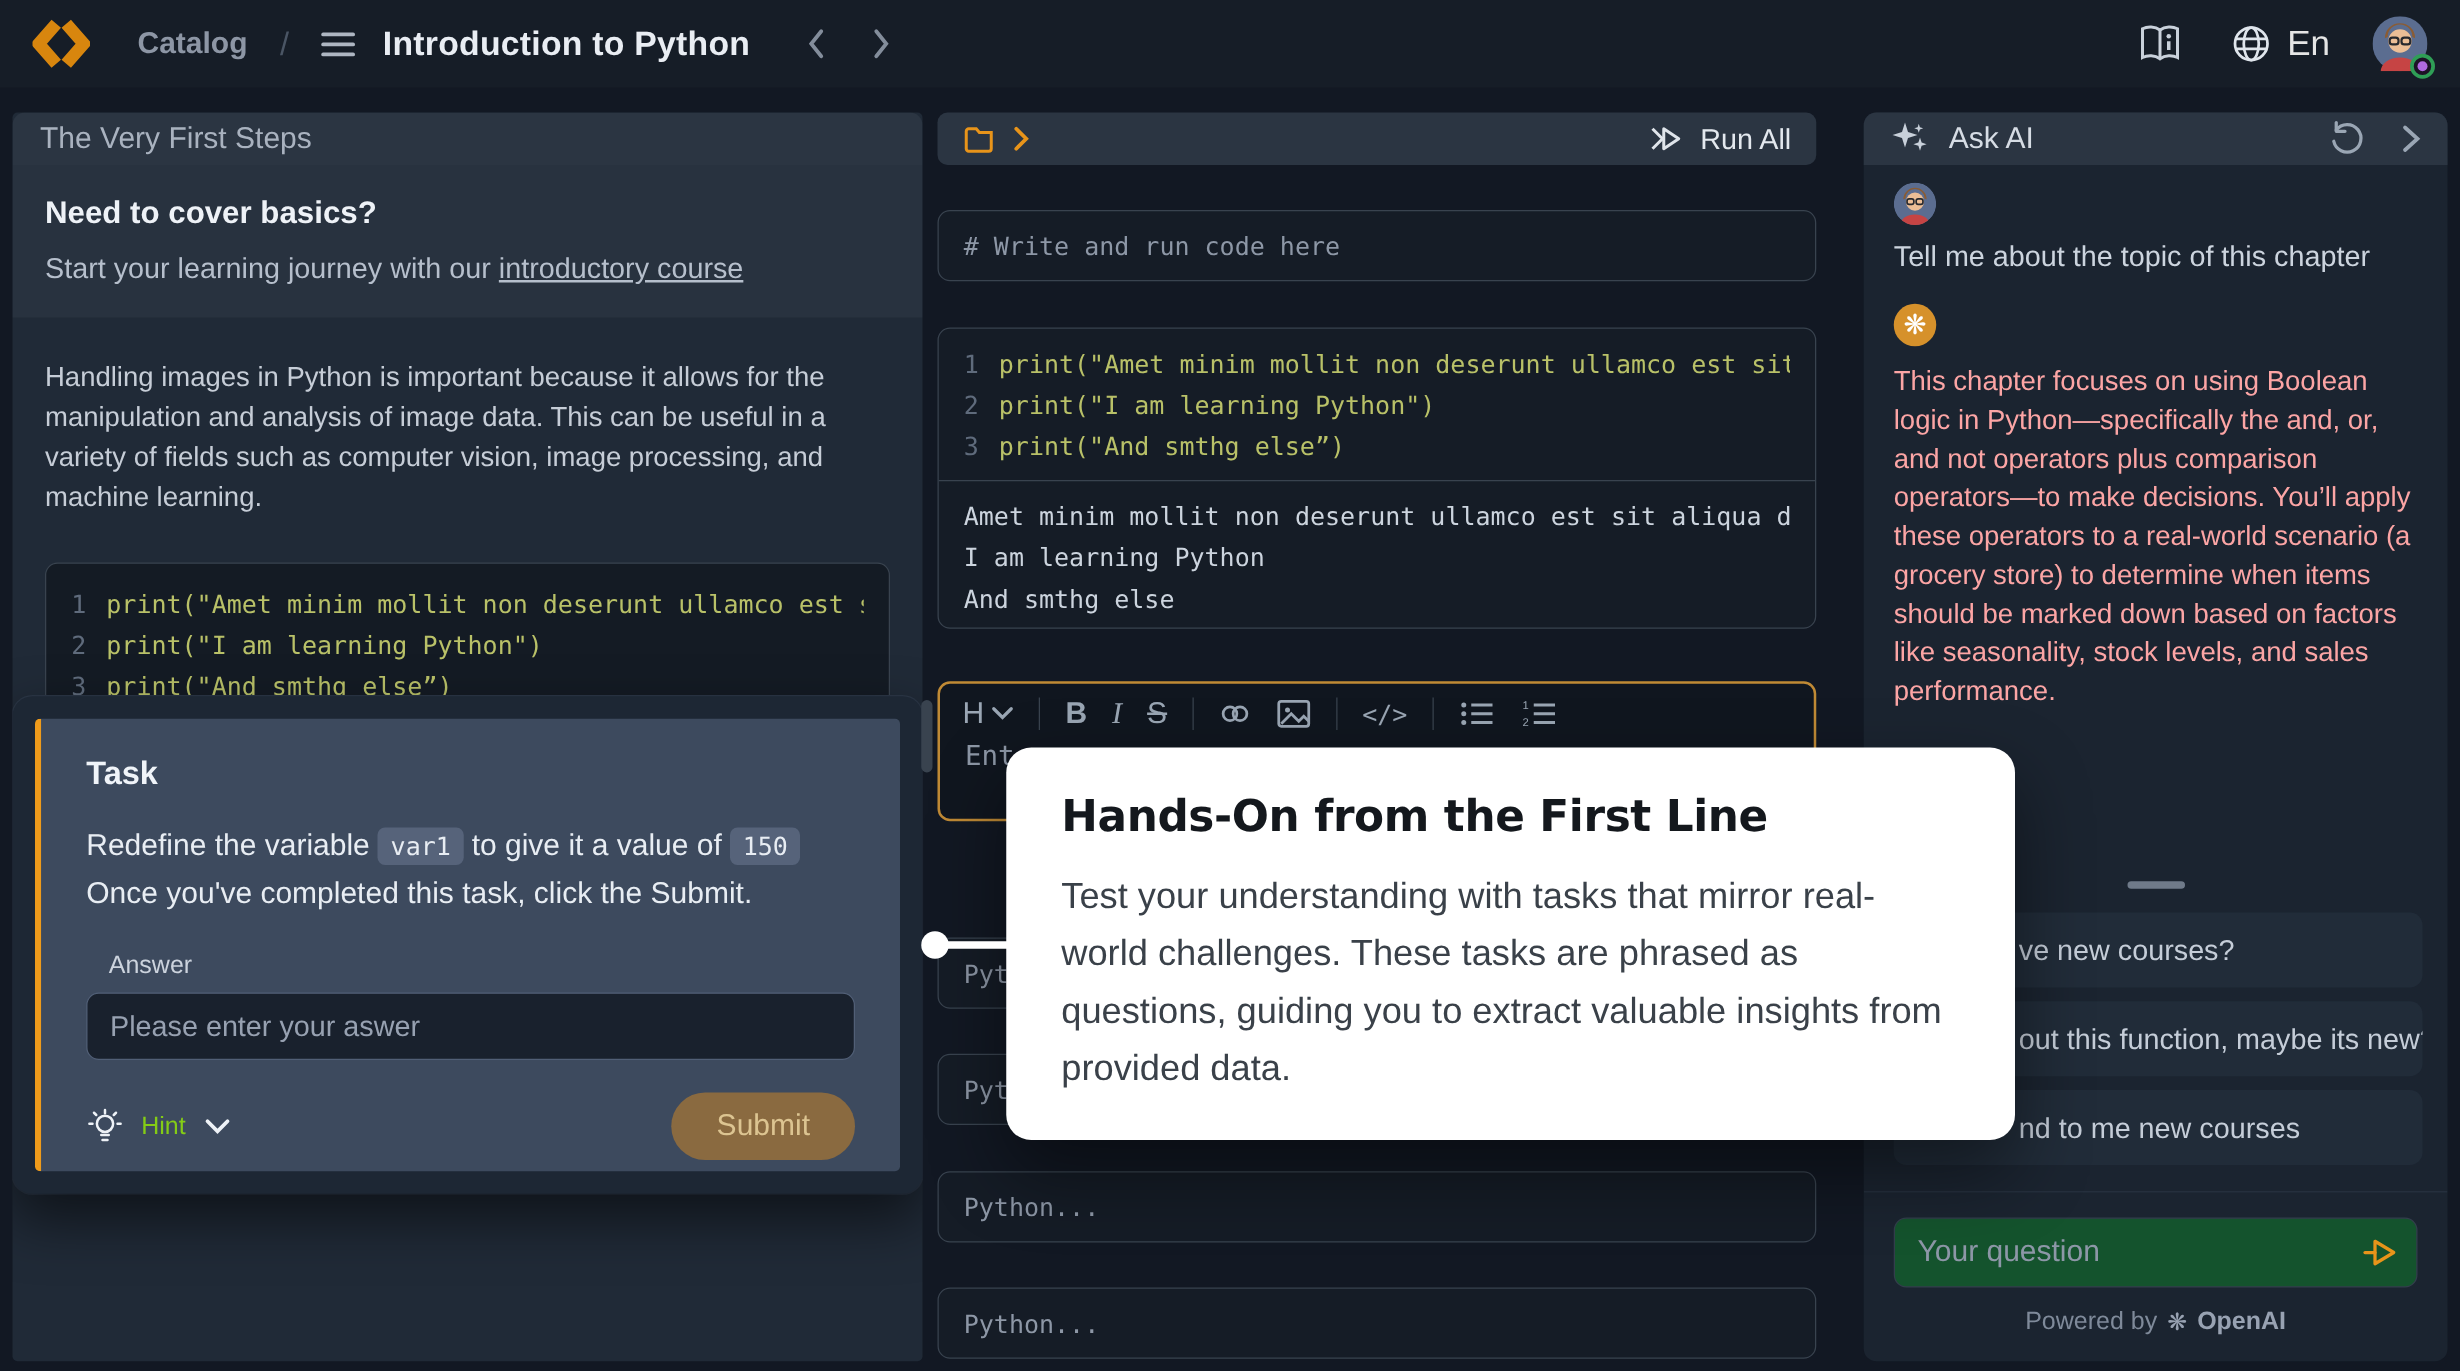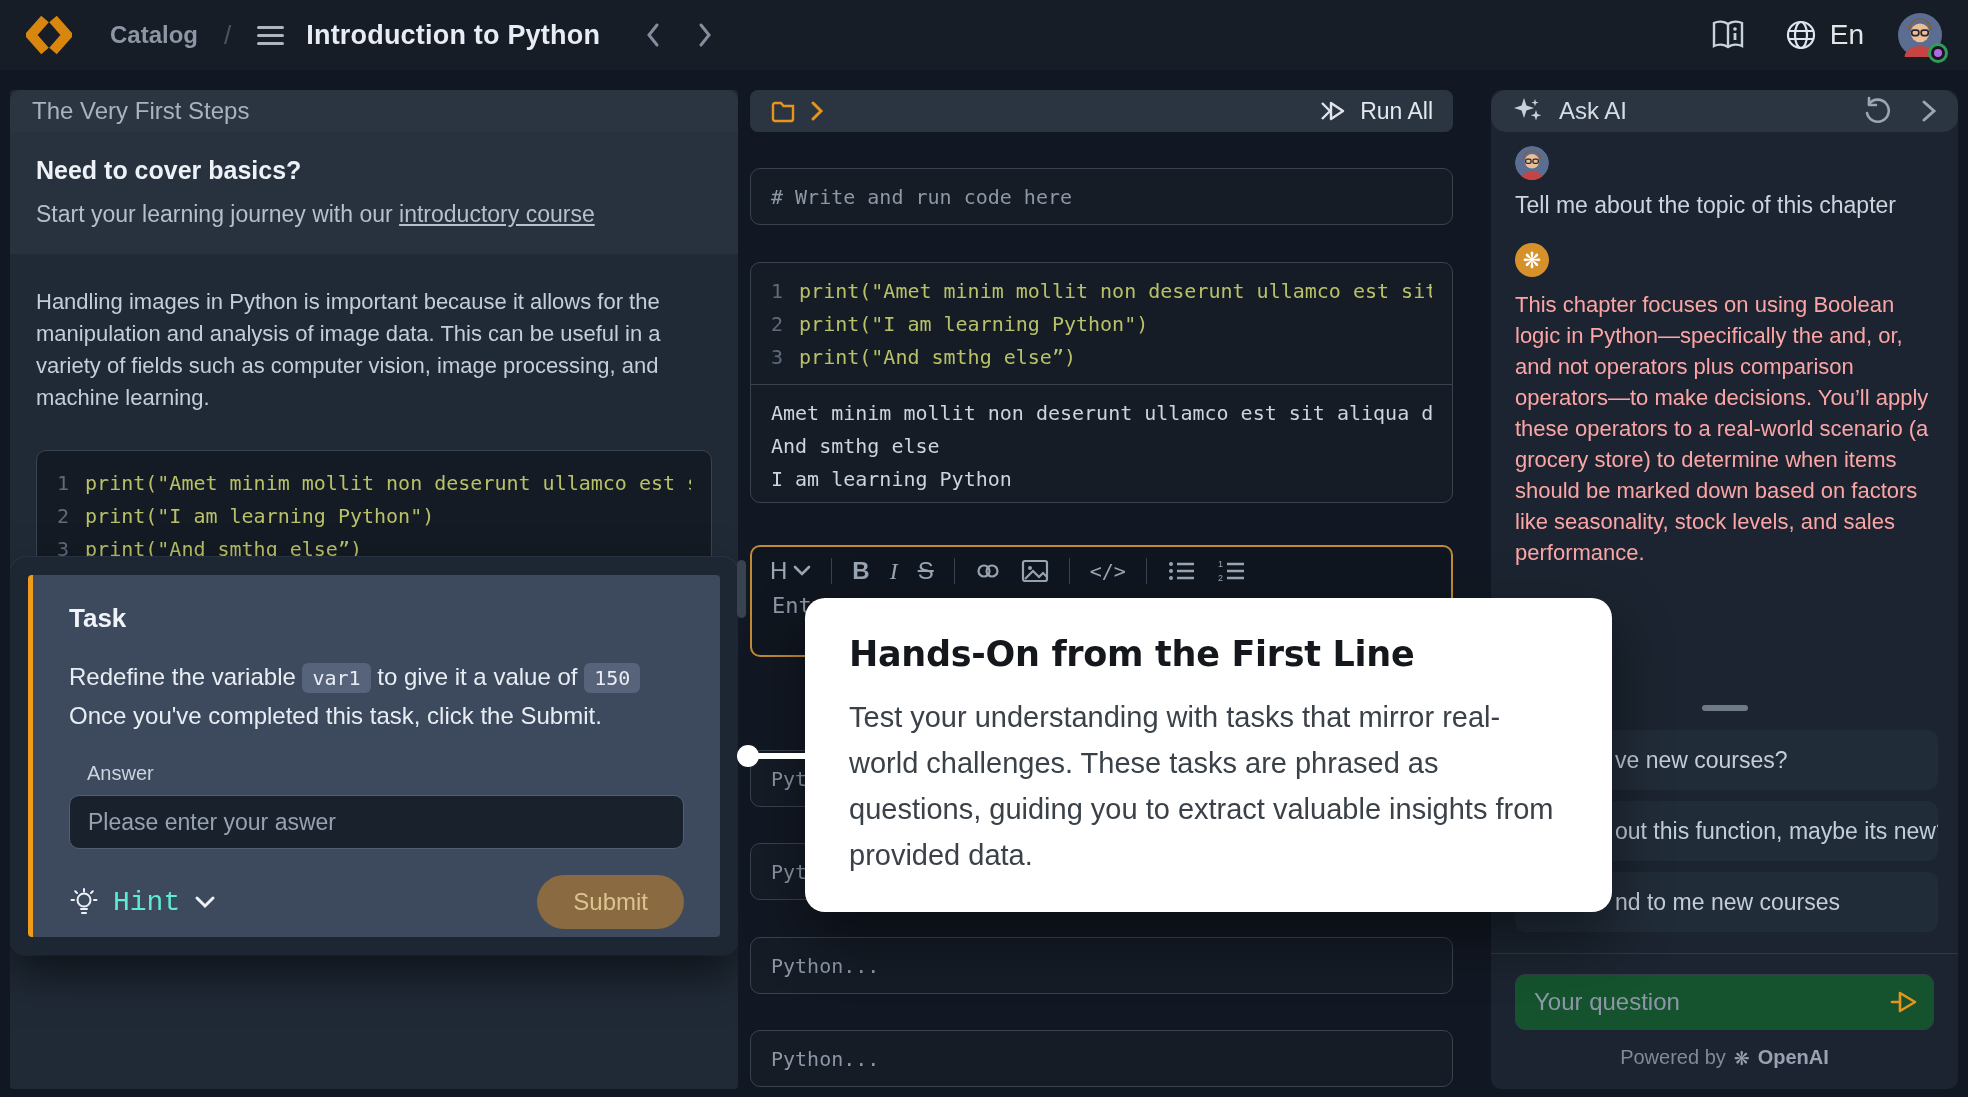--- a/index.html
+++ b/index.html
@@ -78,21 +78,21 @@
     background:#56637a; color:#e8edf3; font-family:"DejaVu Sans Mono", monospace;
     font-size:20px; padding:3px 10px; border-radius:6px;
   }
   .answer-label { font-size:20px; color:#ccd3dd; margin:28px 0 10px 18px; }
   .answer-input {
     width:100%; height:54px; background:#19212d; border:1px solid #515f76; border-radius:10px;
     padding:0 18px; font-size:23px; color:#e8edf3; font-family:"Liberation Sans", sans-serif; outline:none;
   }
   .answer-input::placeholder { color:#97a1b1; }
   .task-footer { display:flex; justify-content:space-between; align-items:center; margin-top:26px; }
-  .hint { display:flex; align-items:center; gap:14px; font-size:28px; color:#5eead4; cursor:pointer;font-family:Liberation Mono, monospace; }
+  .hint { display:flex; align-items:center; gap:14px; font-size:20px; color:#84cc16; cursor:pointer; }
   .submit-btn {
     background:#8a6a40; color:#dcc491; border:none; border-radius:28px;
     font-size:24px; padding:13px 36px; font-family:"Liberation Sans", sans-serif; cursor:pointer;
   }
 
   
   .gutter-thumb { position:absolute; left:737px; top:560px; width:9px; height:58px; background:#39434f; border-radius:5px; z-index:5; cursor:pointer; }
   .connector-line { position:absolute; left:748px; top:753px; width:62px; height:6px; background:#ffffff; z-index:39; }
   .connector-dot { position:absolute; left:737px; top:745px; width:22px; height:22px; border-radius:50%; background:#ffffff; z-index:40; }
 
@@ -125,21 +125,21 @@
   .ed-btn.sans { font-family:"Liberation Sans", sans-serif; }
   .ed-sep { width:1px; height:26px; background:#39434f; }
   .ed-placeholder { padding:6px 20px; font-family:"DejaVu Sans Mono", monospace; font-size:22px; color:#8d97a6; cursor:text; }
   .cell3 { top:660px; } .cell4 { top:753px; } .cell5 { top:847px; } .cell6 { top:940px; }
 
   
   .right-panel {
     position:absolute; left:1491px; top:90px; width:467px; height:999px;
     background:#1b2430; border-radius:10px;
   }
-  .right-panel .panel-header { padding:0 20px;border-radius:15px; }
+  .right-panel .panel-header { padding:0 20px; }
   .rh-title { font-size:24px; color:#d6dce4; margin-left:14px; }
   .rh-actions { margin-left:auto; display:flex; align-items:center; gap:28px; }
   .chat { padding:14px 24px 0; }
   .msg-avatar { width:34px; height:34px; border-radius:50%; overflow:hidden; }
   .ai-avatar {
     width:34px; height:34px; border-radius:50%; background:#d6912b;
     display:flex; align-items:center; justify-content:center;
   }
   .ai-avatar span { font-family:"DejaVu Sans", sans-serif; font-size:22px; color:#fff; }
   .user-msg { margin-top:12px; font-size:23px; color:#ccd4de; }
@@ -294,22 +294,22 @@
   <div class="cell ph cell1"># Write and run code here</div>
 
   <div class="cell cell2">
     <div class="code-part">
       <div class="code-line"><span class="ln">1</span><span class="src">print("Amet minim mollit non deserunt ullamco est sit aliquo</span></div>
       <div class="code-line"><span class="ln">2</span><span class="src">print("I am learning Python")</span></div>
       <div class="code-line"><span class="ln">3</span><span class="src">print("And smthg else”)</span></div>
     </div>
     <div class="out-part">
       <div class="out-line">Amet minim mollit non deserunt ullamco est sit aliqua dolor do</div>
+      <div class="out-line">I am learning Python</div>
       <div class="out-line">And smthg else</div>
-      <div class="out-line">I am learning Python</div>
     </div>
   </div>
 
   <div class="editor">
     <div class="ed-toolbar">
       <div class="ed-btn sans">
         <span>H</span>
         <svg width="18" height="12" viewBox="0 0 18 12">
             <path d="M2 2 L9 9 L16 2" stroke="#9aa6b4" stroke-width="2.6" fill="none" stroke-linecap="round"></path>
           </svg>

